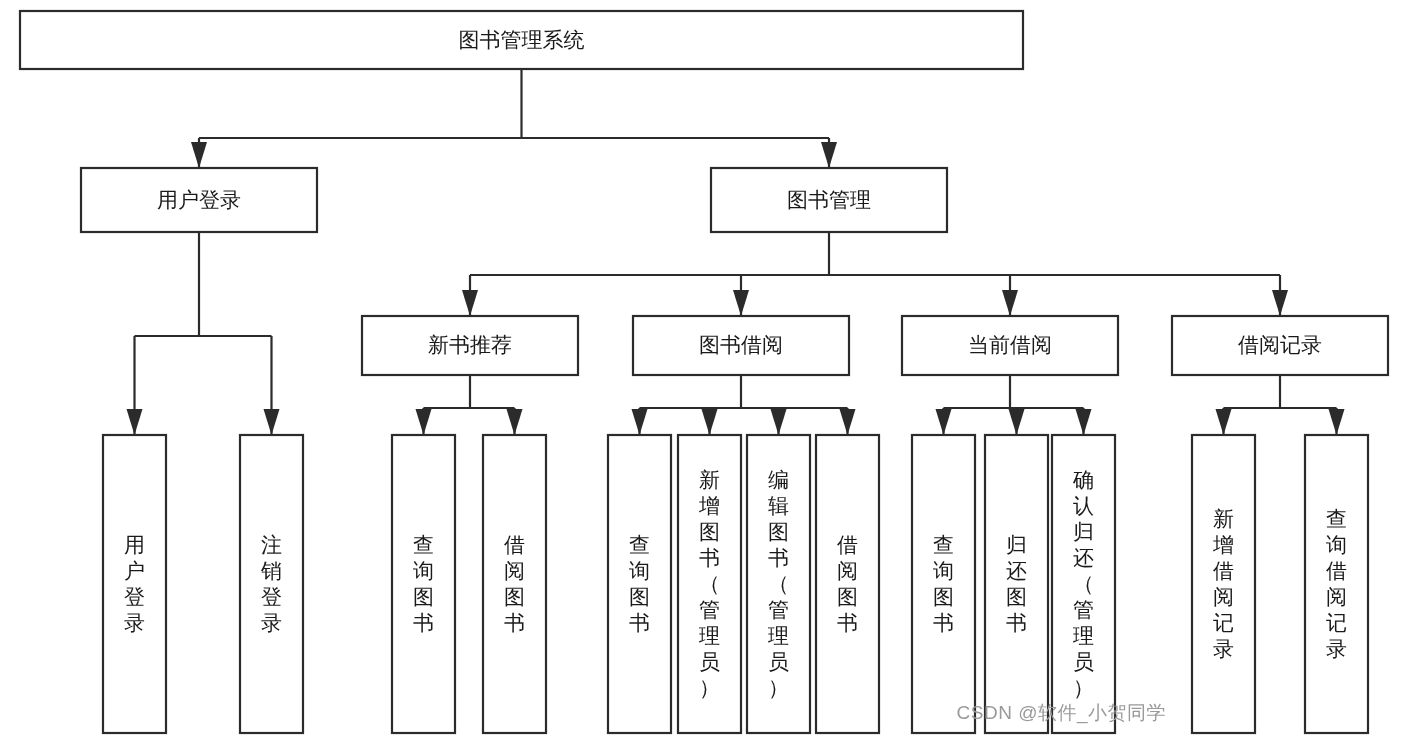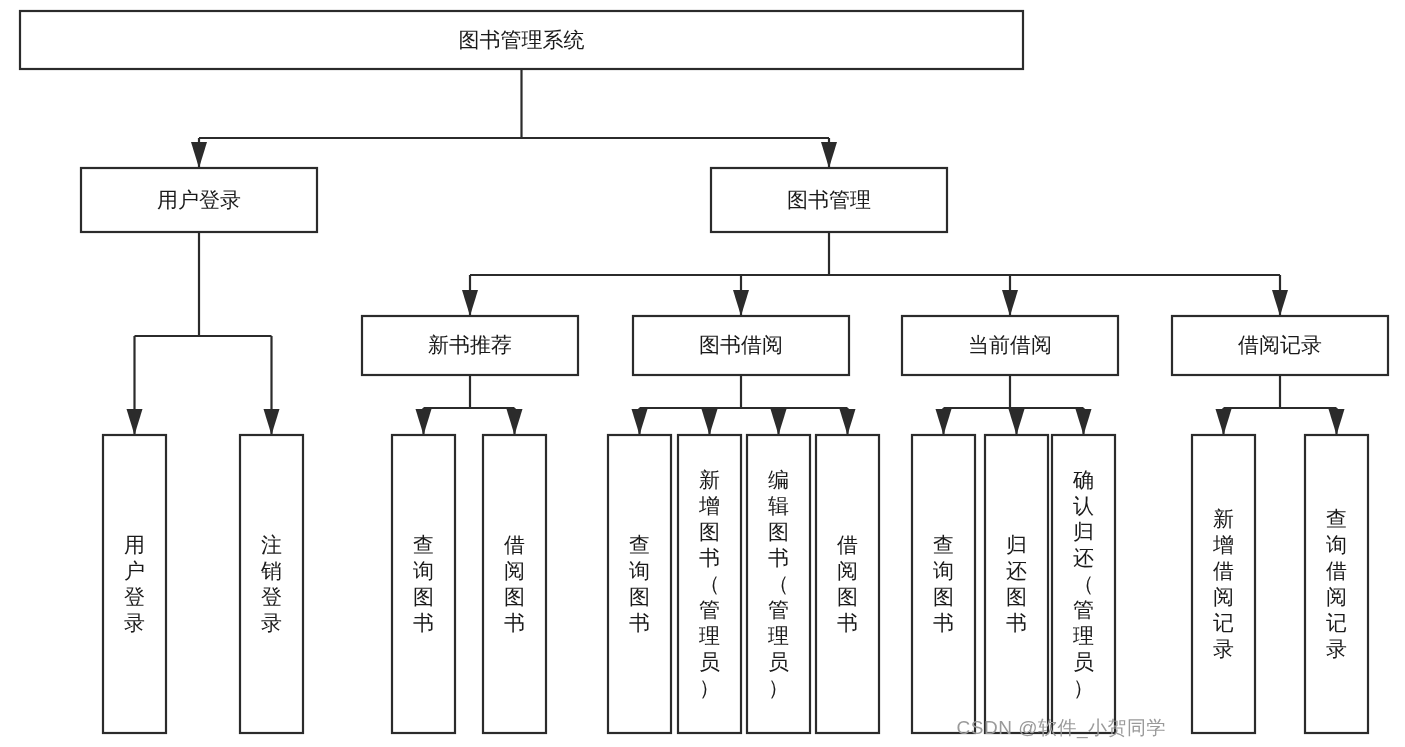--- a/index.html
+++ b/index.html
@@ -50,21 +50,21 @@
   }
   .node-label-v {
     font-family: "Liberation Sans", "DejaVu Sans", sans-serif;
     font-size: 21px;
     fill: #1a1a1a;
     text-anchor: middle;
   }
   .watermark {
     position: absolute;
     right: 12px;
-    bottom: 6px;
+    bottom: 21px;
     font-family: "Liberation Sans", "DejaVu Sans", sans-serif;
     font-size: 19px;
     color: #9a9a9a;
     letter-spacing: 0.5px;
     white-space: nowrap;
     pointer-events: none;
   }
 </style>
 </head>
 <body>

